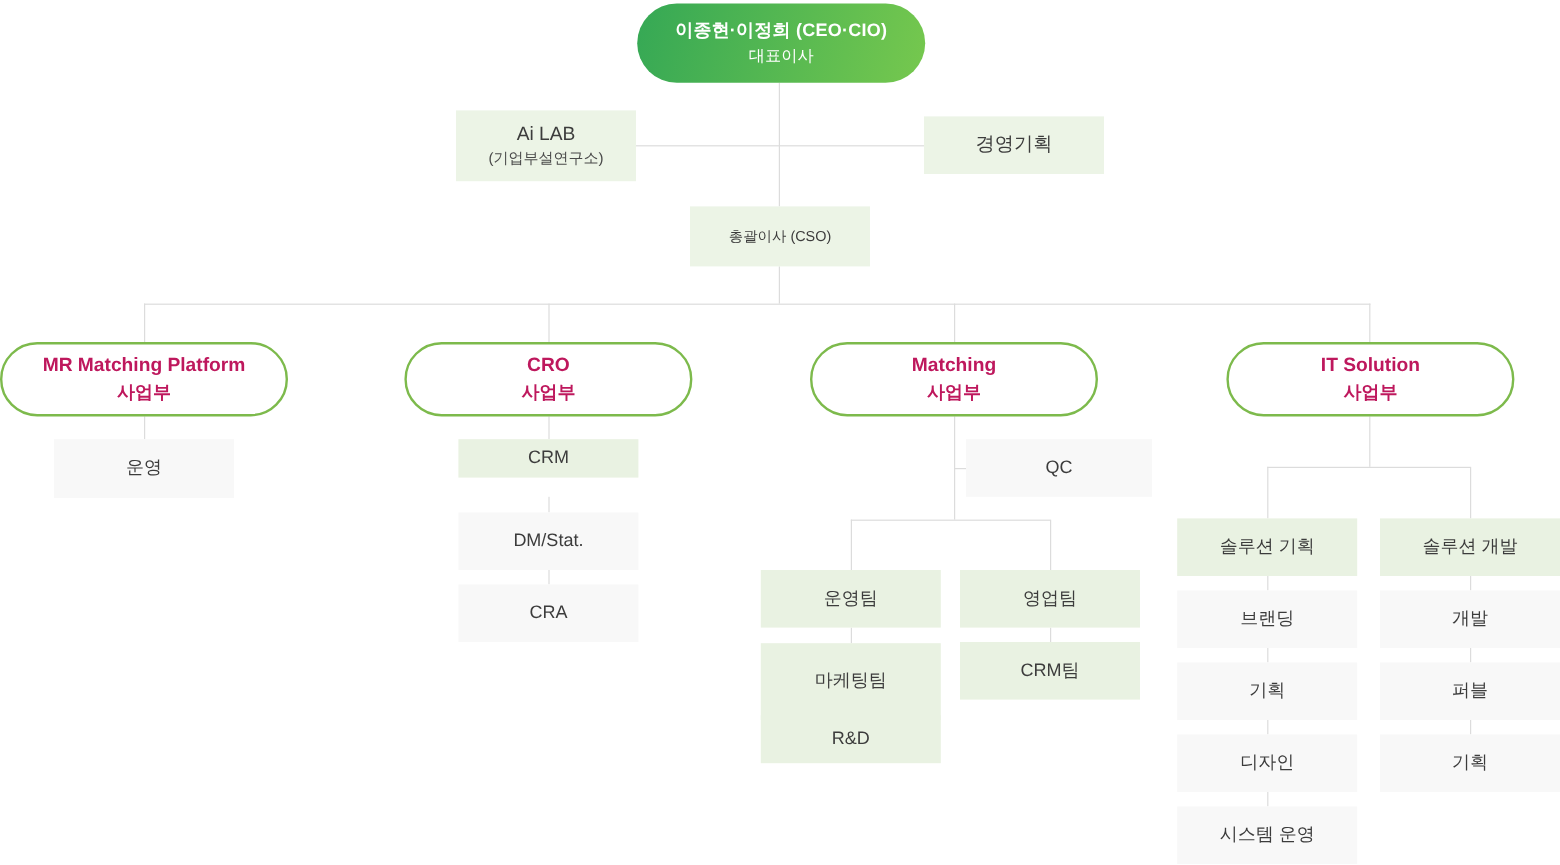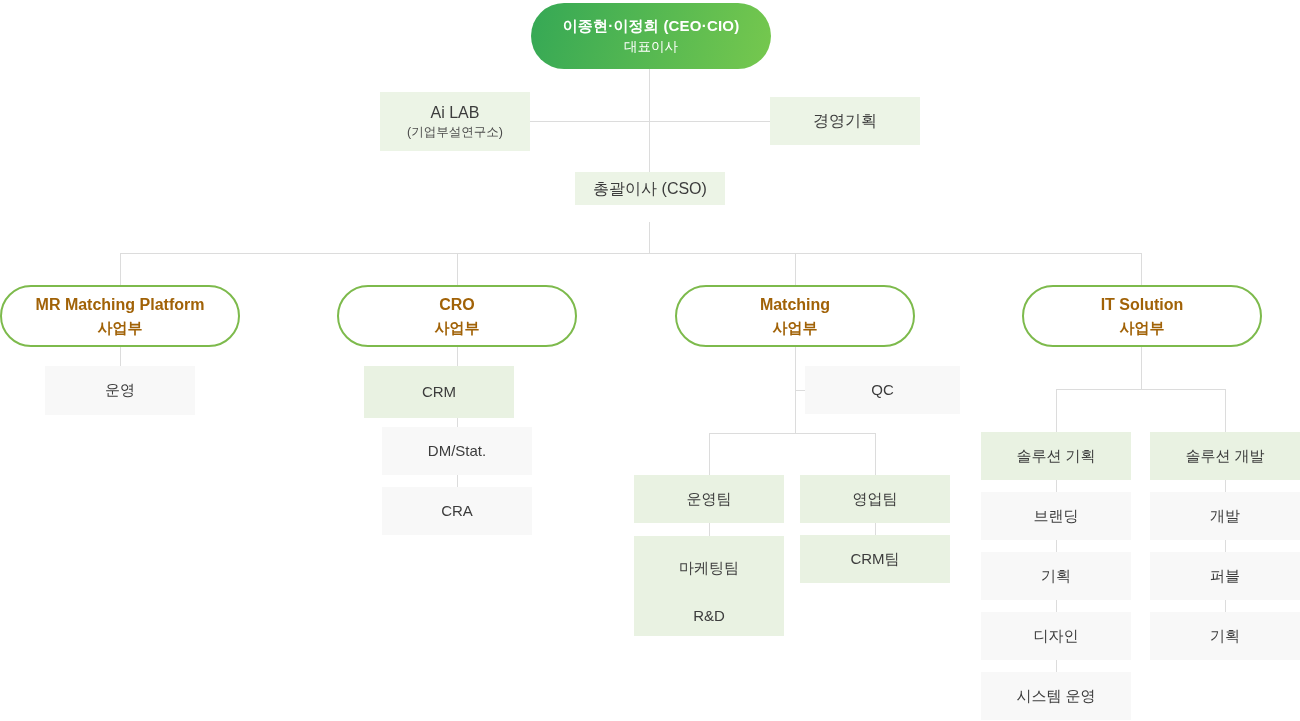--- a/index.html
+++ b/index.html
@@ -33,21 +33,21 @@
   .pill .t2 { font-size:13.5px; margin-top:1px;text-align:right; }
   .box-green { background:#ecf4e6; }
   .box-team  { background:#e9f2e2; }
   .box-gray  { background:#f8f8f8; }
   .staff-title { font-size:16px; color:#3c3c3c; }
   .staff-sub { font-size:12.5px; color:#4a4a4a; margin-top:1px; }
   .oval {
     background:#ffffff;
     border:2px solid #7dba4c;
     border-radius:32px;
-    color:#a16207;
+    color:#be185d;
     text-align:right;
   }
   .oval .t1 { font-size:16px; font-weight:600; }
   .oval .t2 { font-size:15px; font-weight:600; margin-top:2px; }
 </style>
 </head>
 <body>
 
 <div class="canvas">
 
@@ -91,42 +91,42 @@
     <span class="t1">이종현·이정희 (CEO·CIO)</span>
     <span class="t2">대표이사</span>
   </div>
 
   <div class="node box-green" style="left:380px;top:92px;width:150px;height:59px">
     <span class="staff-title">Ai LAB</span>
     <span class="staff-sub">(기업부설연구소)</span>
   </div>
   <div class="node box-green" style="left:770px;top:97px;width:150px;height:48px;font-size:16px">경영기획</div>
 
-  <div class="node box-green" style="left:575px;top:172px;width:150px;height:33px;font-size:16px">총괄이사 (CSO)</div>
+  <div class="node box-green" style="left:575px;top:172px;width:150px;height:50px;font-size:12px">총괄이사 (CSO)</div>
 
   <div class="node oval" style="left:0px;top:285px;width:240px;height:62px">
     <span class="t1">MR Matching Platform</span>
     <span class="t2">사업부</span>
   </div>
   <div class="node oval" style="left:337px;top:285px;width:240px;height:62px">
     <span class="t1">CRO</span>
     <span class="t2">사업부</span>
   </div>
   <div class="node oval" style="left:675px;top:285px;width:240px;height:62px">
     <span class="t1">Matching</span>
     <span class="t2">사업부</span>
   </div>
   <div class="node oval" style="left:1022px;top:285px;width:240px;height:62px">
     <span class="t1">IT Solution</span>
     <span class="t2">사업부</span>
   </div>
 
   <div class="node box-gray" style="left:45px;top:366px;width:150px;height:49px">운영</div>
 
-  <div class="node box-team" style="left:364px;top:366px;width:150px;height:52px">CRM</div>
+  <div class="node box-team" style="left:382px;top:366px;width:150px;height:32px">CRM</div>
   <div class="node box-gray" style="left:382px;top:427px;width:150px;height:48px">DM/Stat.</div>
   <div class="node box-gray" style="left:382px;top:487px;width:150px;height:48px">CRA</div>
 
   <div class="node box-gray" style="left:805px;top:366px;width:155px;height:48px">QC</div>
   <div class="node box-team" style="left:634px;top:475px;width:150px;height:48px">운영팀</div>
   <div class="node box-team" style="left:634px;top:536px;width:150px;height:64px">마케팅팀</div>
   <div class="node box-team" style="left:634px;top:596px;width:150px;height:40px">R&amp;D</div>
   <div class="node box-team" style="left:800px;top:475px;width:150px;height:48px">영업팀</div>
   <div class="node box-team" style="left:800px;top:535px;width:150px;height:48px">CRM팀</div>
 

